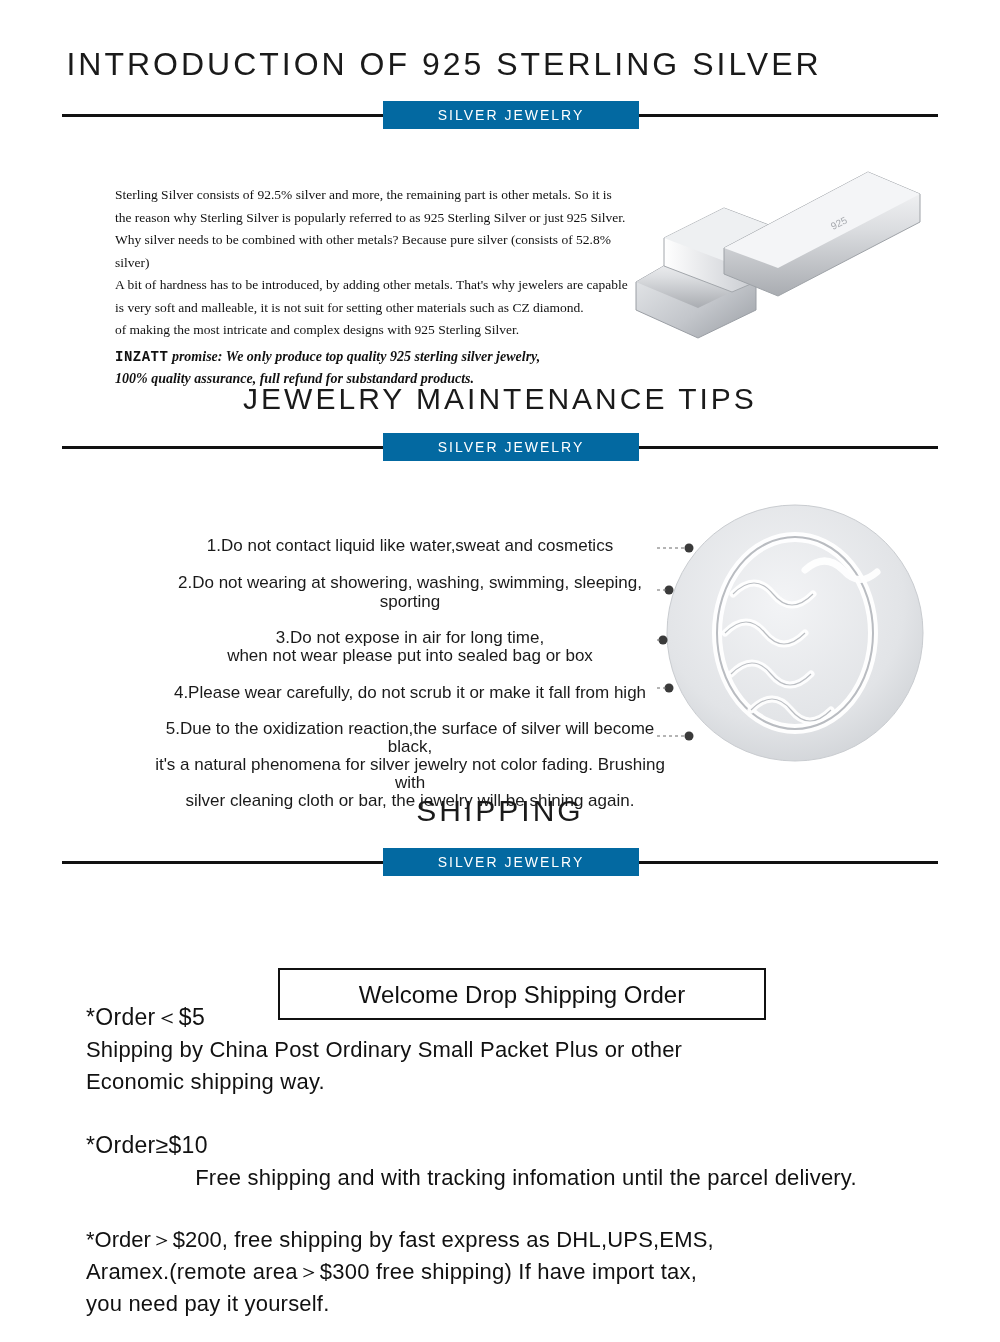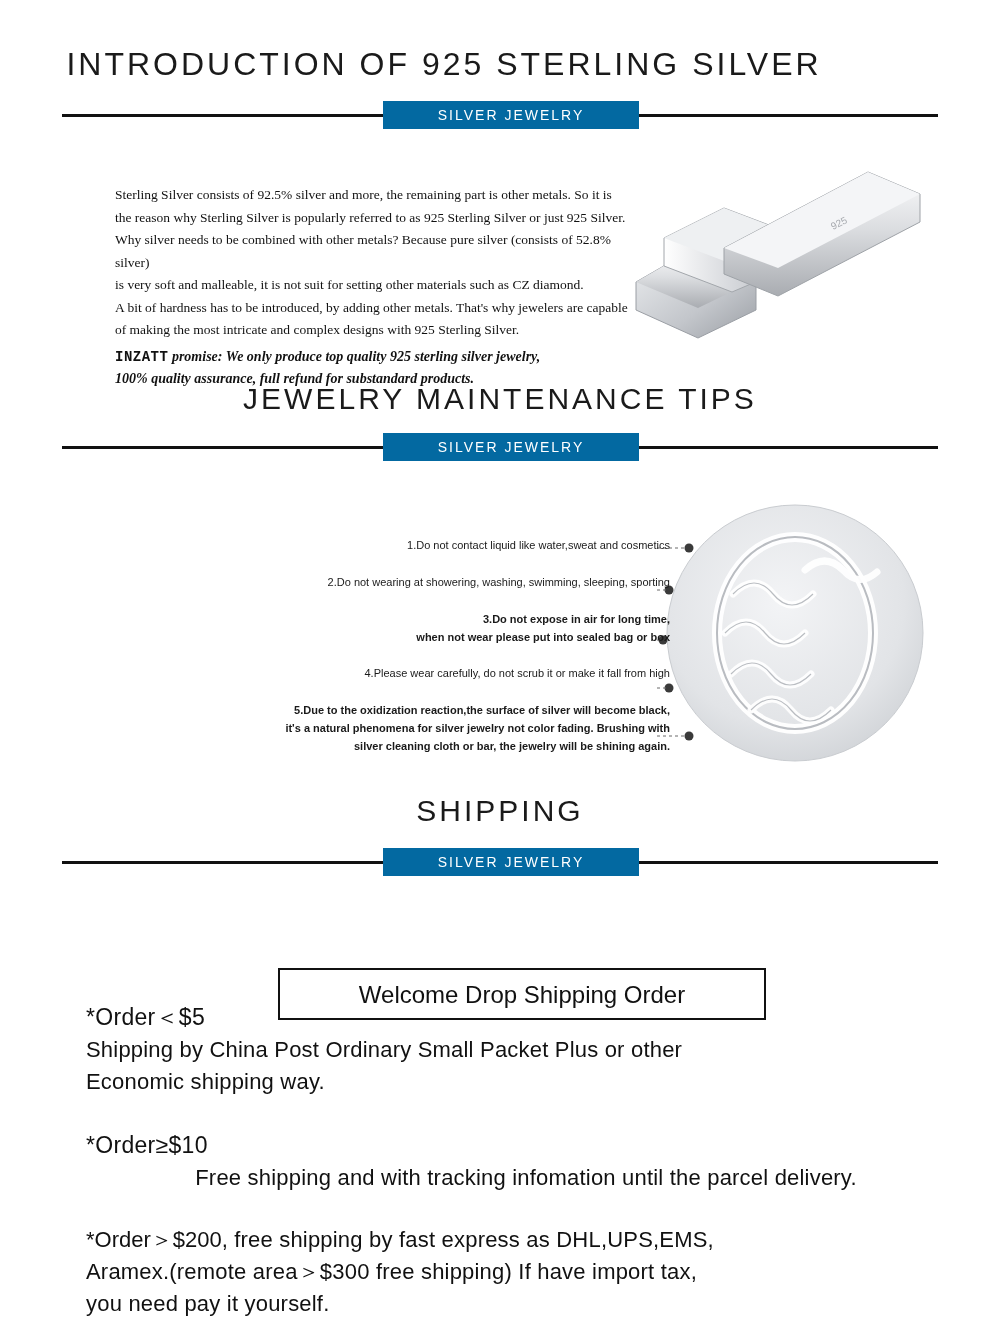--- a/index.html
+++ b/index.html
@@ -102,28 +102,28 @@
   }
 
   
   .tips {
     position: absolute;
     left: 150px;
     top: 536px;
     width: 520px;
   }
   .tip {
-    text-align: right;
-    font-size: 11px;
+    text-align: center;
+    font-size: 17px;
     line-height: 19px;
     color: #1a1a1a;
     font-family: "Liberation Sans", sans-serif;
   }
   .tip + .tip { margin-top: 18px; }
-  .tip.multi { line-height: 18px; font-weight: bold; }
+  .tip.multi { line-height: 18px; }
   .tips-art {
     position: absolute;
     left: 655px;
     top: 498px;
     width: 300px;
     height: 280px;
   }
 
   
   .drop-box {
@@ -175,22 +175,22 @@
 
   <div class="rule-wrap rule-1">
     <div class="rule-line"></div>
     <div class="rule-badge">SILVER  JEWELRY</div>
   </div>
 
   <div class="intro-text">
     <p>Sterling Silver consists of 92.5% silver and more, the remaining part is other metals. So it is</p>
     <p>the reason why Sterling Silver is popularly referred to as 925 Sterling Silver or just 925 Silver.</p>
     <p>Why silver needs to be combined with other metals? Because pure silver (consists of 52.8% silver)</p>
+    <p>A bit of hardness has to be introduced, by adding other metals. That's why jewelers are capable</p>
     <p>is very soft and malleable, it is not suit for setting other materials such as CZ diamond.</p>
-    <p>A bit of hardness has to be introduced, by adding other metals. That's why jewelers are capable</p>
     <p>of making the most intricate and complex designs with 925 Sterling Silver.</p>
     <div class="promise">
       <div><span class="brand">INZATT</span><span> promise:  We only produce top quality 925 sterling silver jewelry,</span></div>
       <div>100% quality assurance, full refund for substandard products.</div>
     </div>
   </div>
 
   <svg class="bars" viewBox="0 0 300 200" xmlns="http://www.w3.org/2000/svg">
     <defs>
       <linearGradient id="g1" x1="0" y1="0" x2="0" y2="1">

